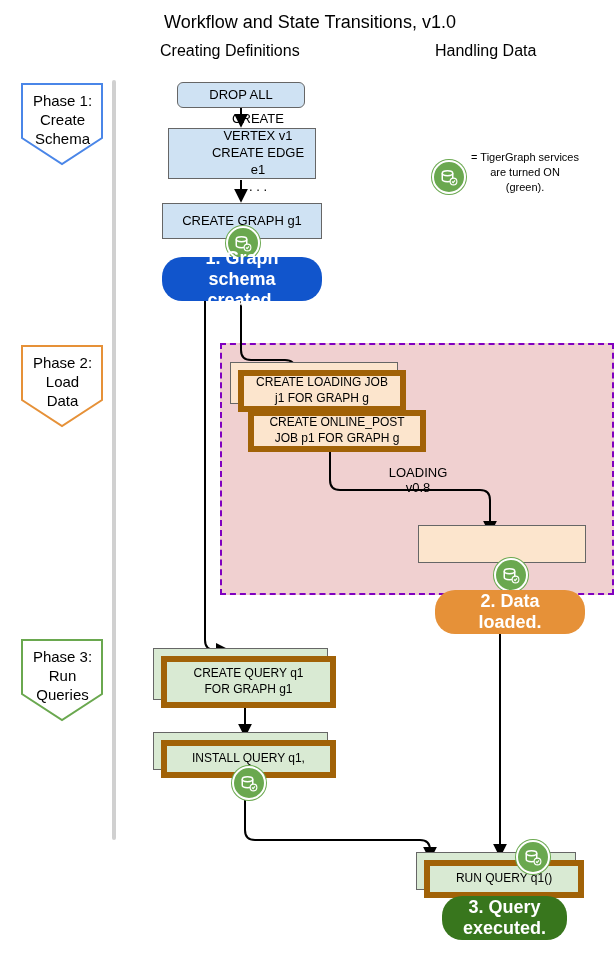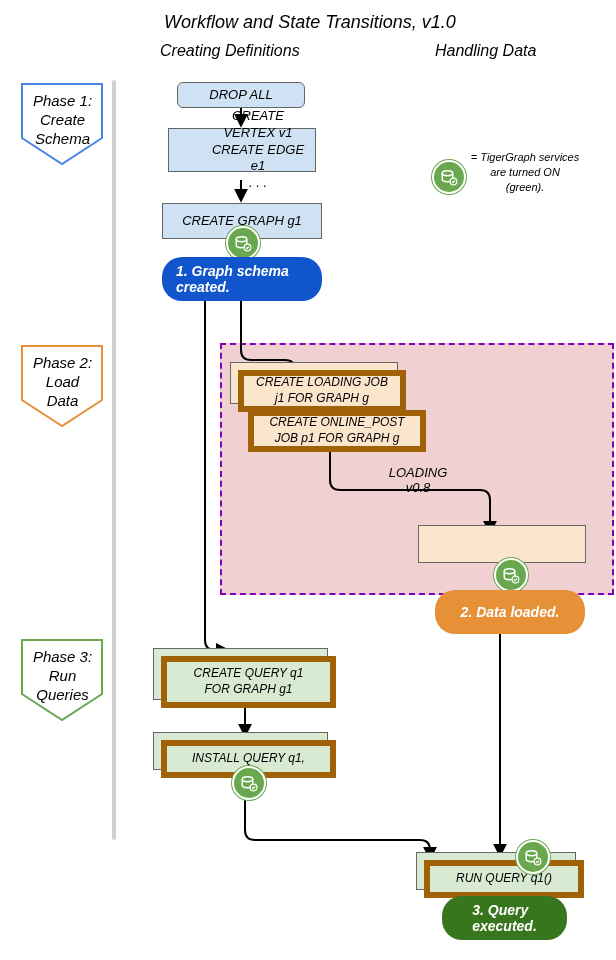--- a/index.html
+++ b/index.html
@@ -1,29 +1,29 @@
 <!DOCTYPE html>
 <html><head>
 <meta charset="utf-8">
 <style>
   html,body{margin:0;padding:0;background:#fff;font-family:Arial,Helvetica,sans-serif;font-size:13px;color:#000;}
-  #stage{position:relative;width:616px;height:960px;font-style:italic;}
+  #stage{position:relative;width:616px;height:960px;}
   svg{position:absolute;left:0;top:0;}
   .title{position:absolute;font-size:18px;font-weight:400;text-align:center;}
   .colhead{position:absolute;font-size:16px;}
   .phase-label{font-size:15px;text-align:center;line-height:1.25;}
   .phase-badge{position:absolute;}
   .box{position:absolute;border:1px solid #666;text-align:center;display:flex;align-items:center;justify-content:center;padding:4px 6px;font-size:13px;line-height:1.3;box-sizing:border-box;}
   .box .inner{white-space:pre-line;}
   .blue-box{background:#cfe2f3;}
   .peach-box{background:#fce5cd;}
   .green-box{background:#d9ead3;}
   .shadow-card{position:absolute;border:1px solid #666;box-sizing:border-box;}
   .card{position:absolute;border:6px solid #a16207;box-sizing:border-box;text-align:center;display:flex;align-items:center;justify-content:center;font-size:12px;line-height:1.3;padding:4px 6px;}
-  .state-pill{position:absolute;border-radius:20px;text-align:left;display:flex;align-items:center;justify-content:center;font-weight:700;color:#fff;font-size:14px;padding:22px 14px;box-sizing:border-box;}
+  .state-pill{position:absolute;border-radius:20px;text-align:center;display:flex;align-items:center;justify-content:center;font-weight:700;color:#fff;font-size:18px;padding:22px 14px;box-sizing:border-box;}
   .state-blue{background:#1155cc;}
   .state-orange{background:#e69138;}
   .state-green{background:#38761d;}
   .tg-badge{position:absolute;width:30px;height:30px;border-radius:50%;background:#6aa84f;border:2px solid #fff;box-shadow:0 0 0 1px #6aa84f;display:flex;align-items:center;justify-content:center;}
   .tg-badge svg{position:static;}
   .legend{position:absolute;font-size:11px;line-height:1.35;text-align:center;}
   .small-label{position:absolute;font-size:13px;text-align:center;}
   .divider{position:absolute;width:4px;background:#d0d0d0;border-radius:2px;}
   .region{position:absolute;background:#f0d0d0;border:2px dashed #8000c0;box-sizing:border-box;}
 </style>
@@ -98,21 +98,21 @@
   </g>
 
   <g fill="none" stroke="#000" stroke-width="2" marker-end="url(#arrow)">
     <line x1="245" y1="708" x2="245" y2="735"></line>
   </g>
 </svg>
 
 <div class="box blue-box" style="left:177px;top:82px;width:128px;height:26px;border-radius:6px;">
   <span class="inner">DROP ALL</span>
 </div>
-<div class="box blue-box" style="left:168px;top:128px;width:148px;height:44px;padding-left:38px;">
+<div class="box blue-box" style="left:168px;top:128px;width:148px;height:51px;padding-left:38px;">
   <span class="inner">CREATE VERTEX v1
 CREATE EDGE e1
 . . .</span>
 </div>
 <div class="box blue-box" style="left:162px;top:203px;width:160px;height:36px;">
   <span class="inner">CREATE GRAPH g1</span>
 </div>
 <div class="tg-badge" style="left:226px;top:226px;">
   <svg width="18" height="18" viewBox="0 0 24 24">
         <ellipse cx="10" cy="7" rx="7" ry="3.2" fill="none" stroke="#fff" stroke-width="2"></ellipse>

